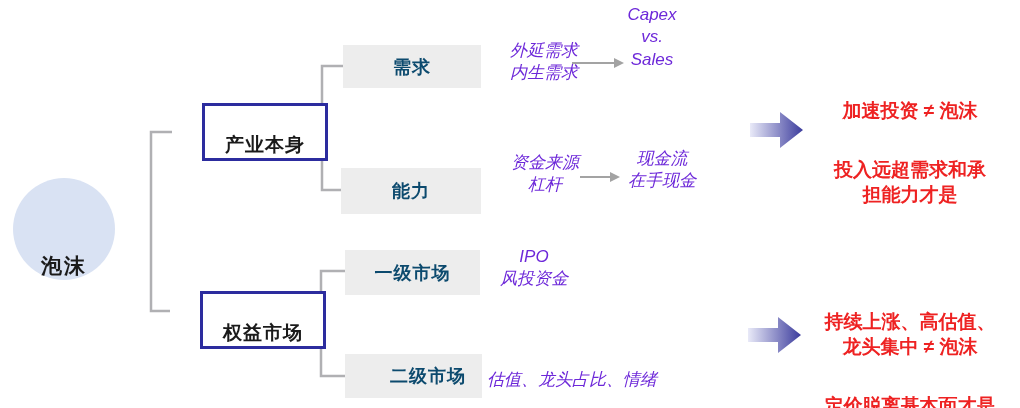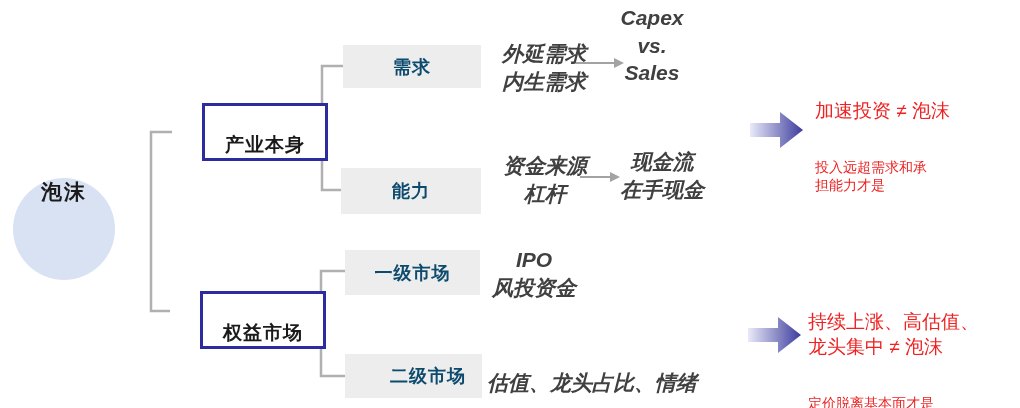--- a/index.html
+++ b/index.html
@@ -2,21 +2,21 @@
 <html><head>
 <meta charset="utf-8">
 <style>
   html,body{margin:0;padding:0;background:#ffffff;}
   body{font-family:"Liberation Sans","DejaVu Sans",sans-serif;}
   #canvas{position:relative;width:1020px;height:408px;background:#ffffff;overflow:hidden;}
   #connector-layer{position:absolute;left:0;top:0;z-index:0;}
 
   .root-circle{
     position:absolute;left:13px;top:178px;width:102px;height:102px;border-radius:50%;
-    background:#d9e2f3;display:flex;align-items:flex-start;justify-content:center;
+    background:#d9e2f3;display:flex;align-items:flex-end;justify-content:center;
     font-size:21px;font-weight:bold;color:#1a1a1a;letter-spacing:2px;z-index:2;
   }
   .navy-box{
     position:absolute;box-sizing:border-box;background:#ffffff;border:3px solid #2c2c9e;
     display:flex;align-items:flex-end;justify-content:center;
     font-size:19px;font-weight:bold;color:#1a1a1a;letter-spacing:1px;z-index:2;margin-left:30px;
   }
   #box-industry{left:172px;top:103px;width:126px;height:58px;}
   #box-equity{left:170px;top:291px;width:126px;height:58px;}
 
@@ -24,38 +24,38 @@
     position:absolute;box-sizing:border-box;background:#ededed;
     display:flex;align-items:center;justify-content:center;
     font-size:18px;font-weight:bold;color:#0c4a6e;letter-spacing:1px;z-index:2;
   }
   #g-demand{left:343px;top:45px;width:138px;height:43px;}
   #g-ability{left:341px;top:168px;width:140px;height:46px;}
   #g-primary{left:345px;top:250px;width:135px;height:45px;}
   #g-secondary{left:345px;top:354px;width:137px;height:44px;padding-left:29px;}
 
   .note{
-    position:absolute;font-style:italic;font-weight:700;color:#404040;
-    font-size:21px;line-height:1.32;text-align:center;white-space:pre-line;z-index:2;
+    position:absolute;font-style:italic;font-weight:400;color:#6d28d9;
+    font-size:17px;line-height:1.32;text-align:center;white-space:pre-line;z-index:2;
   }
   #a-demand{left:492px;top:40px;width:104px;}
   #a-capex{left:602px;top:4px;width:100px;}
   #a-funding{left:493px;top:152px;width:104px;}
   #a-cash{left:610px;top:148px;width:104px;}
   #a-primary{left:485px;top:246px;width:98px;}
   #a-secondary{left:487px;top:369px;width:210px;text-align:left;}
 
   .conclusion{
-    position:absolute;color:#ee2222;font-weight:normal;
+    position:absolute;color:#ee2222;font-weight:bold;text-align:center;
     white-space:pre-line;z-index:2;
   }
   #r-top{left:815px;top:80px;width:190px;}
   #r-bottom{left:808px;top:291px;width:204px;}
   .conclusion .headline{font-size:19px;line-height:1.32;}
-  .conclusion .body{font-size:14px;line-height:1.3;margin-top:17px;}
+  .conclusion .body{font-size:19px;line-height:1.3;margin-top:17px;}
 </style>
 </head>
 <body>
 
 <div id="canvas">
 
   <svg id="connector-layer" width="1020" height="408" viewBox="0 0 1020 408">
     <defs>
       <linearGradient id="arrowGrad" x1="0" y1="0" x2="1" y2="0">
         <stop offset="0" stop-color="#e9eaf8"></stop>

